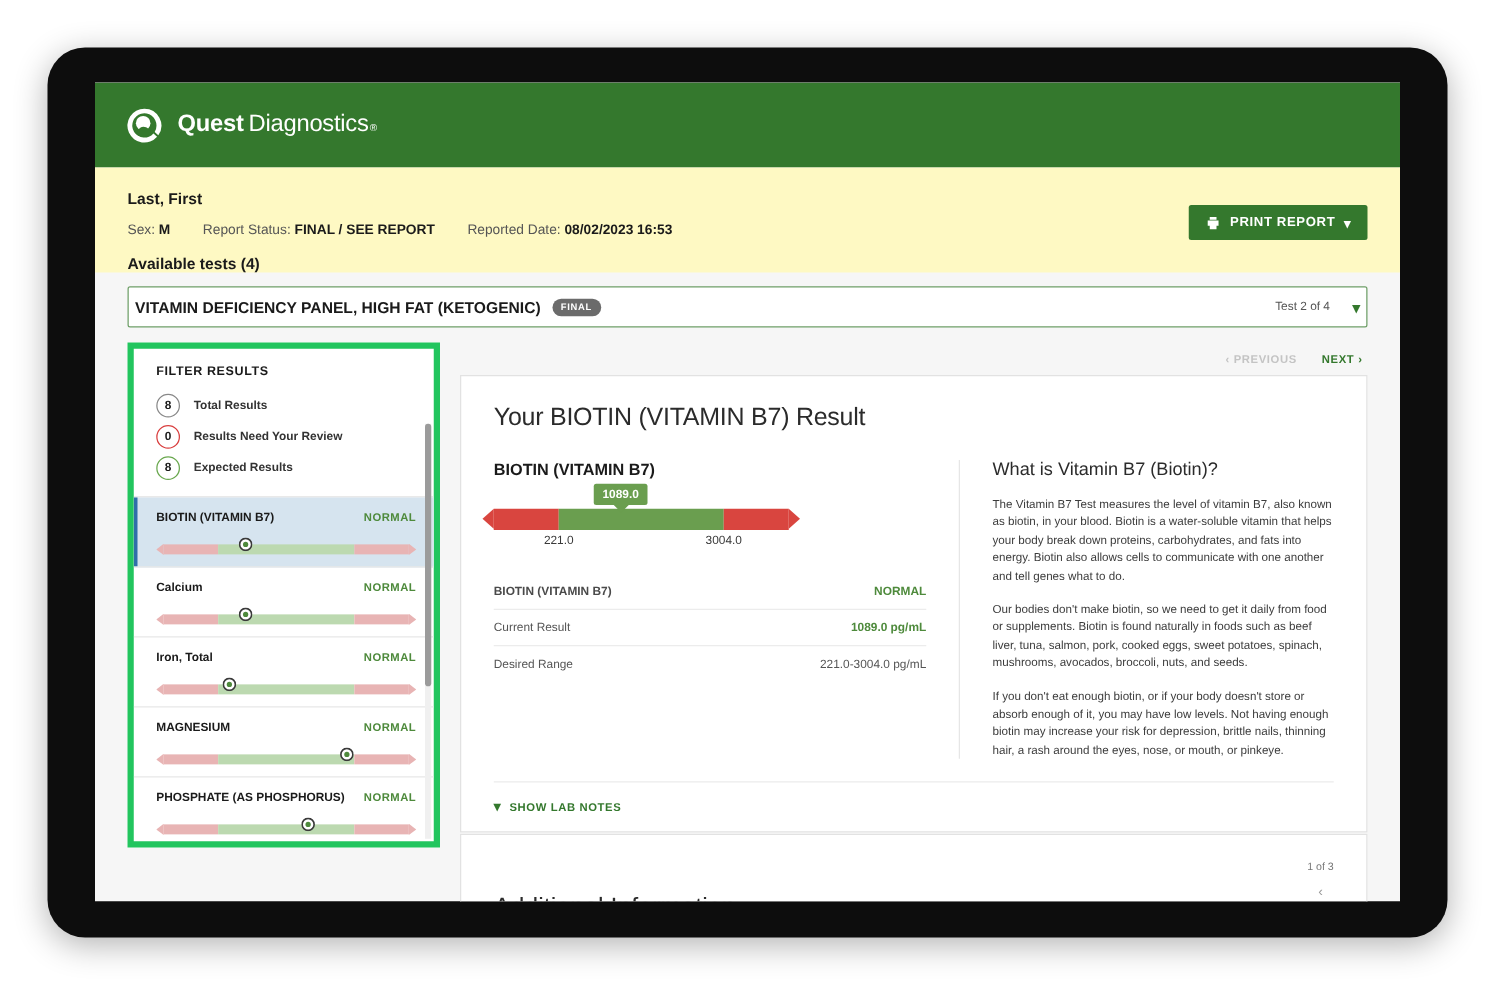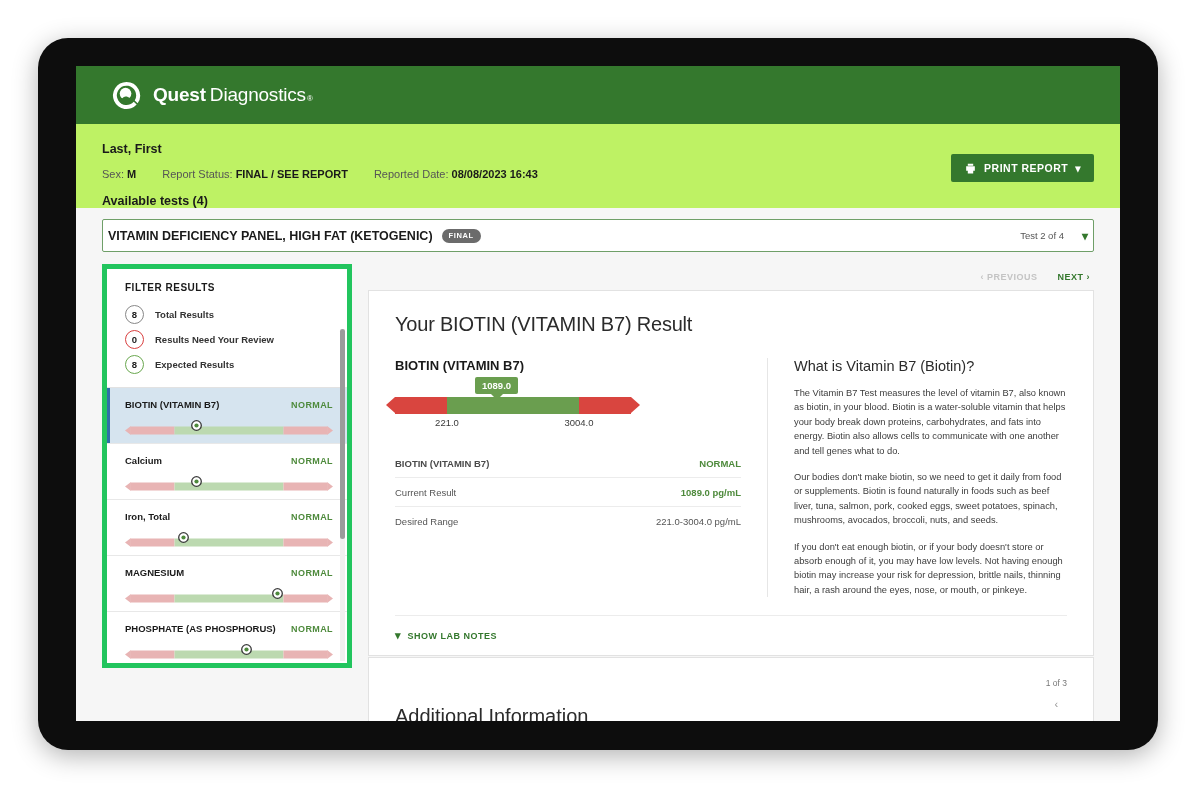--- a/index.html
+++ b/index.html
@@ -22,32 +22,32 @@
   #screen {
     position: absolute;
     left: 38px; top: 28px;
     width: 1044px; height: 655px;
     background: #f6f6f6;
     overflow: hidden;
   }
 
   
   .brand-bar {
-    height: 58px; background: #34782d;
-    display: flex; align-items: center; padding-left: 35px;
+    height: 68px; background: #34782d;
+    display: flex; align-items: center; padding-left: 24px;
   }
   .logo-mark { width: 31px; height: 31px; flex: 0 0 auto; }
   .brand-text { margin-left: 11px; display: flex; align-items: baseline;
     color: #fff; letter-spacing: -.2px; }
   .brand-quest { font-size: 19px; font-weight: 700; }
   .brand-diag { font-size: 19px; font-weight: 300; margin-left: 4px; }
   .brand-tm { font-size: 8px; vertical-align: super; margin-left: 1px; }
 
   
-  .info-band { background: #bef264; padding: 18px 26px 0 26px; position: relative; }
+  .info-band { background: #fef9c3; padding: 18px 26px 0 26px; position: relative; }
   .pt-name { font-size: 12.5px; font-weight: 700; color: #1a1a1a; }
   .pt-meta { margin-top: 12px; font-size: 11px; color: #555; display: flex; gap: 26px; }
   .pt-meta b { color: #1a1a1a; font-weight: 700; }
   .avail-tests { margin-top: 14px; font-size: 12.5px; font-weight: 700; color: #1a1a1a; }
 
   .print-btn {
     position: absolute; right: 26px; top: 30px;
     background: #34782d; color: #fff; border: 0; border-radius: 2px;
     height: 28px; padding: 0 13px;
     display: flex; align-items: center; gap: 7px;
@@ -194,21 +194,21 @@
         <span class="brand-diag">Diagnostics</span>
         <span class="brand-tm">®</span>
       </div>
     </div>
 
     <div class="info-band">
       <div class="pt-name">Last, First</div>
       <div class="pt-meta">
         <span><span>Sex:</span> <b>M</b></span>
         <span><span>Report Status:</span> <b>FINAL / SEE REPORT</b></span>
-        <span><span>Reported Date:</span> <b>08/08/2023 16:43</b></span>
+        <span><span>Reported Date:</span> <b>08/02/2023 16:53</b></span>
       </div>
       <div class="avail-tests">Available tests (4)</div>
 
       <button class="print-btn">
         <svg width="13" height="13" viewBox="0 0 24 24">
           <path d="M7 3h10v4H7zM4 8h16v8h-3v5H7v-5H4zM9 14h6v5H9z" fill="#ffffff"></path>
         </svg>
         <span>PRINT REPORT</span>
         <span>▾</span>
       </button>

